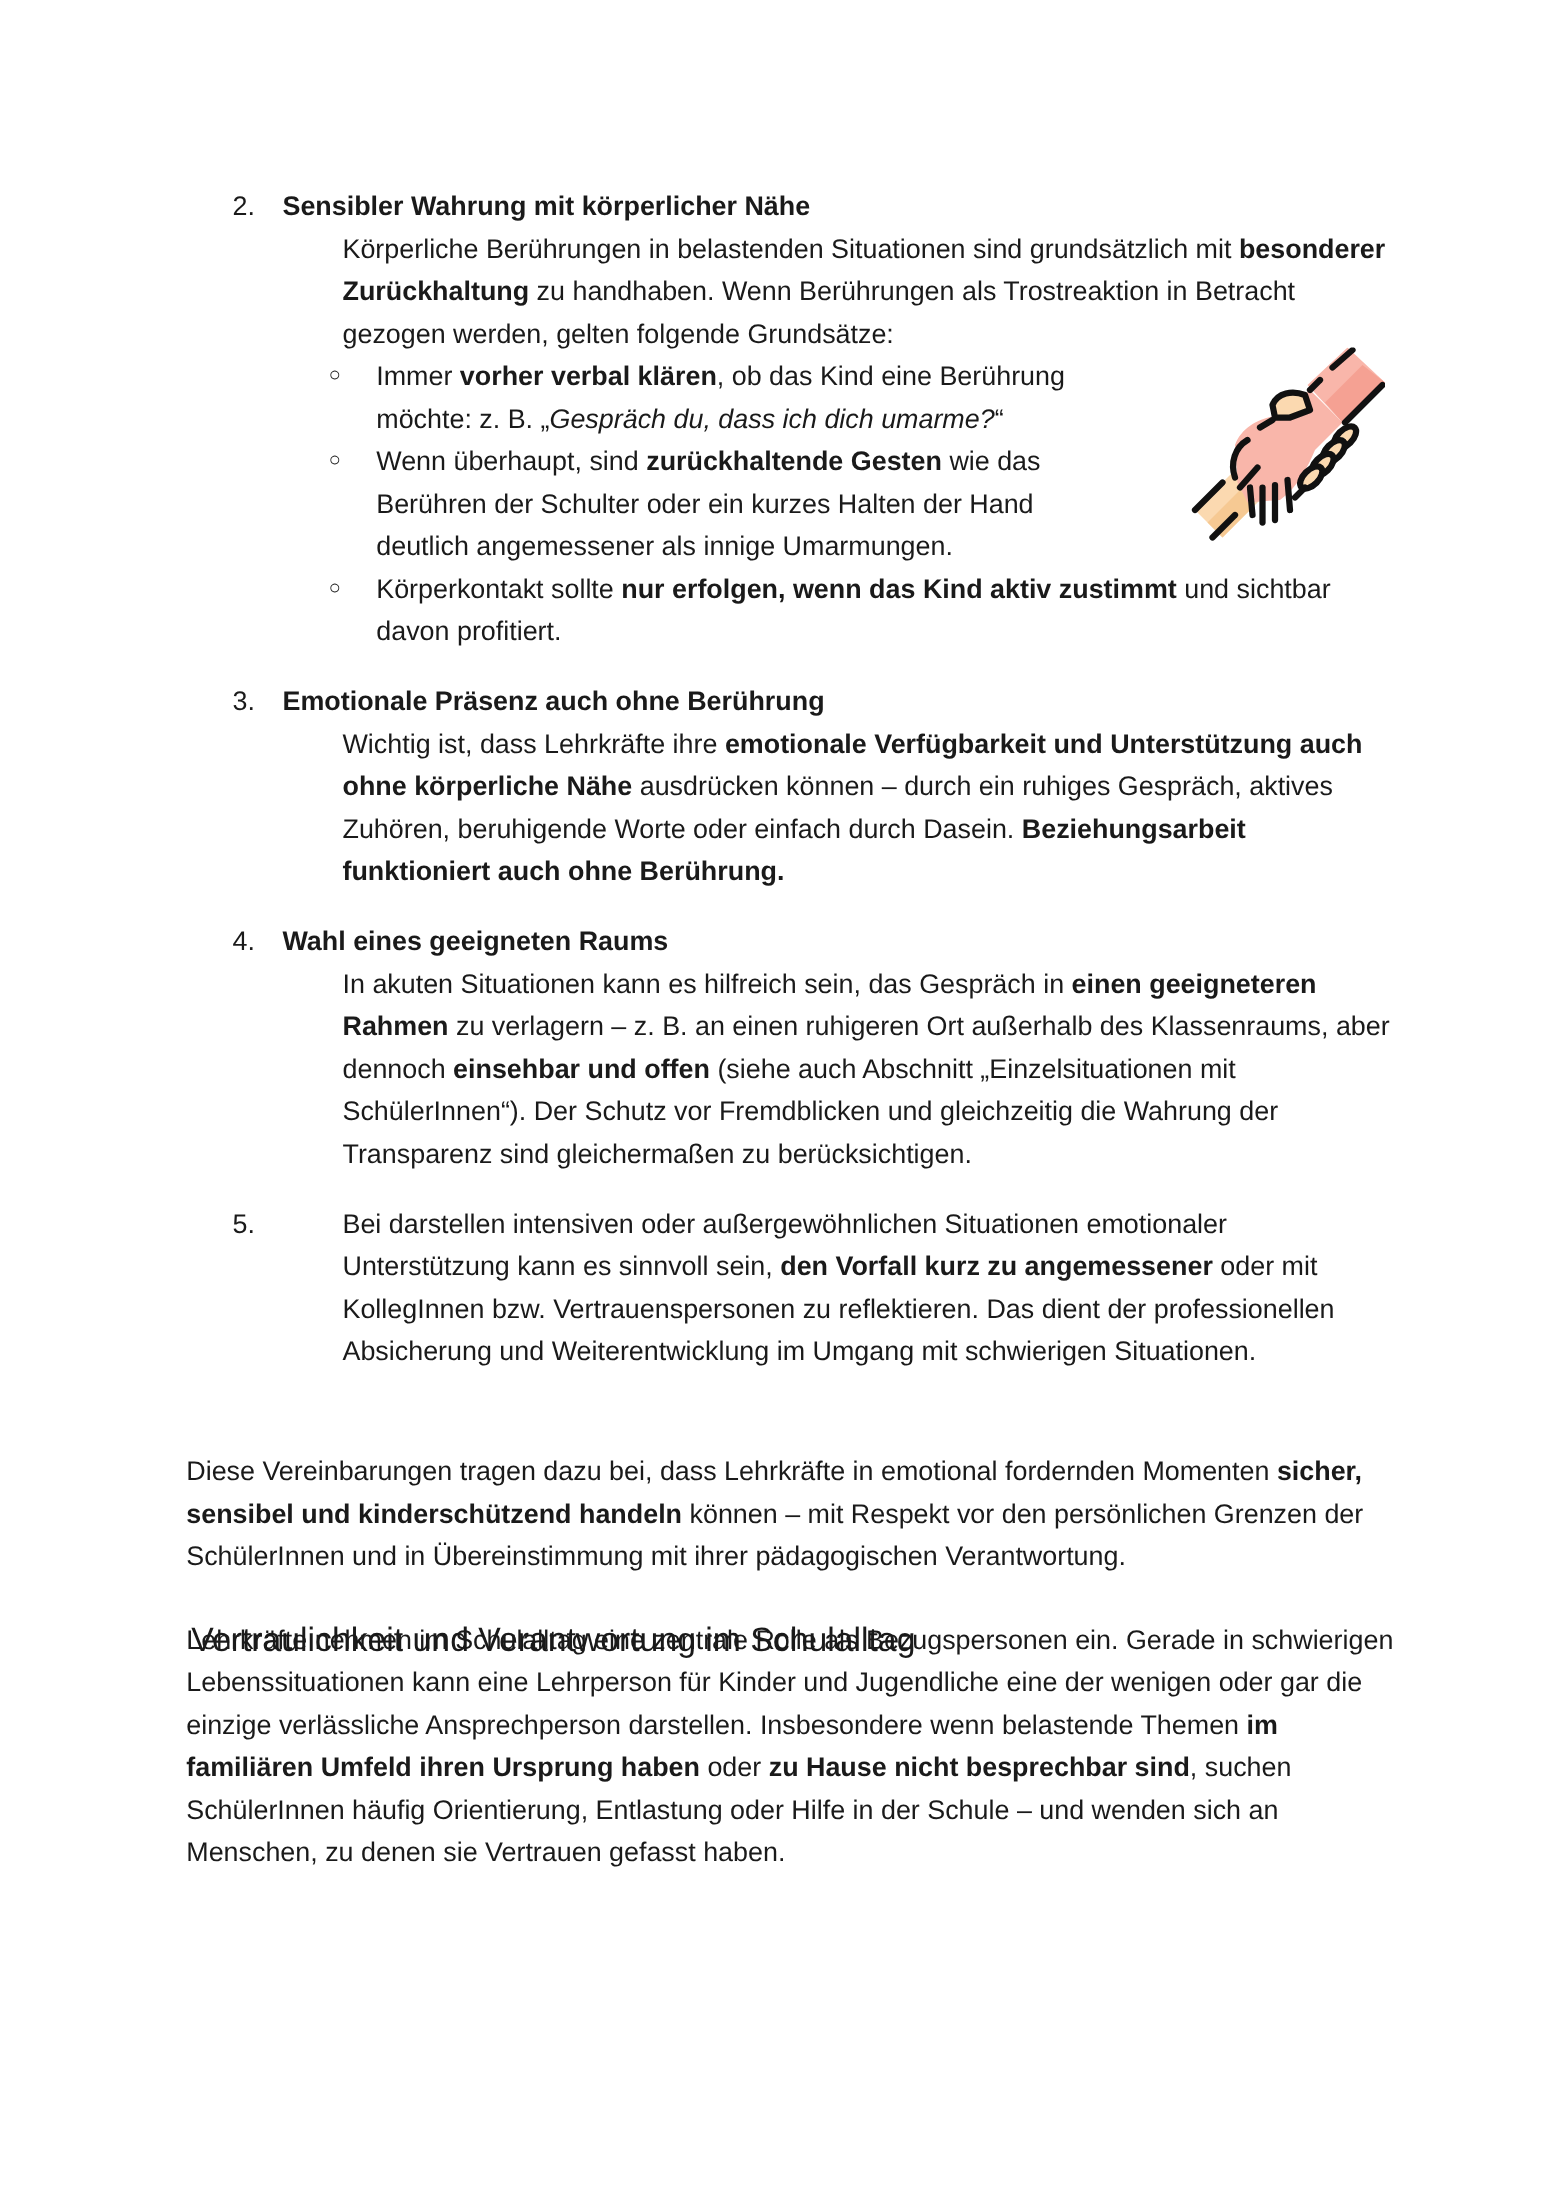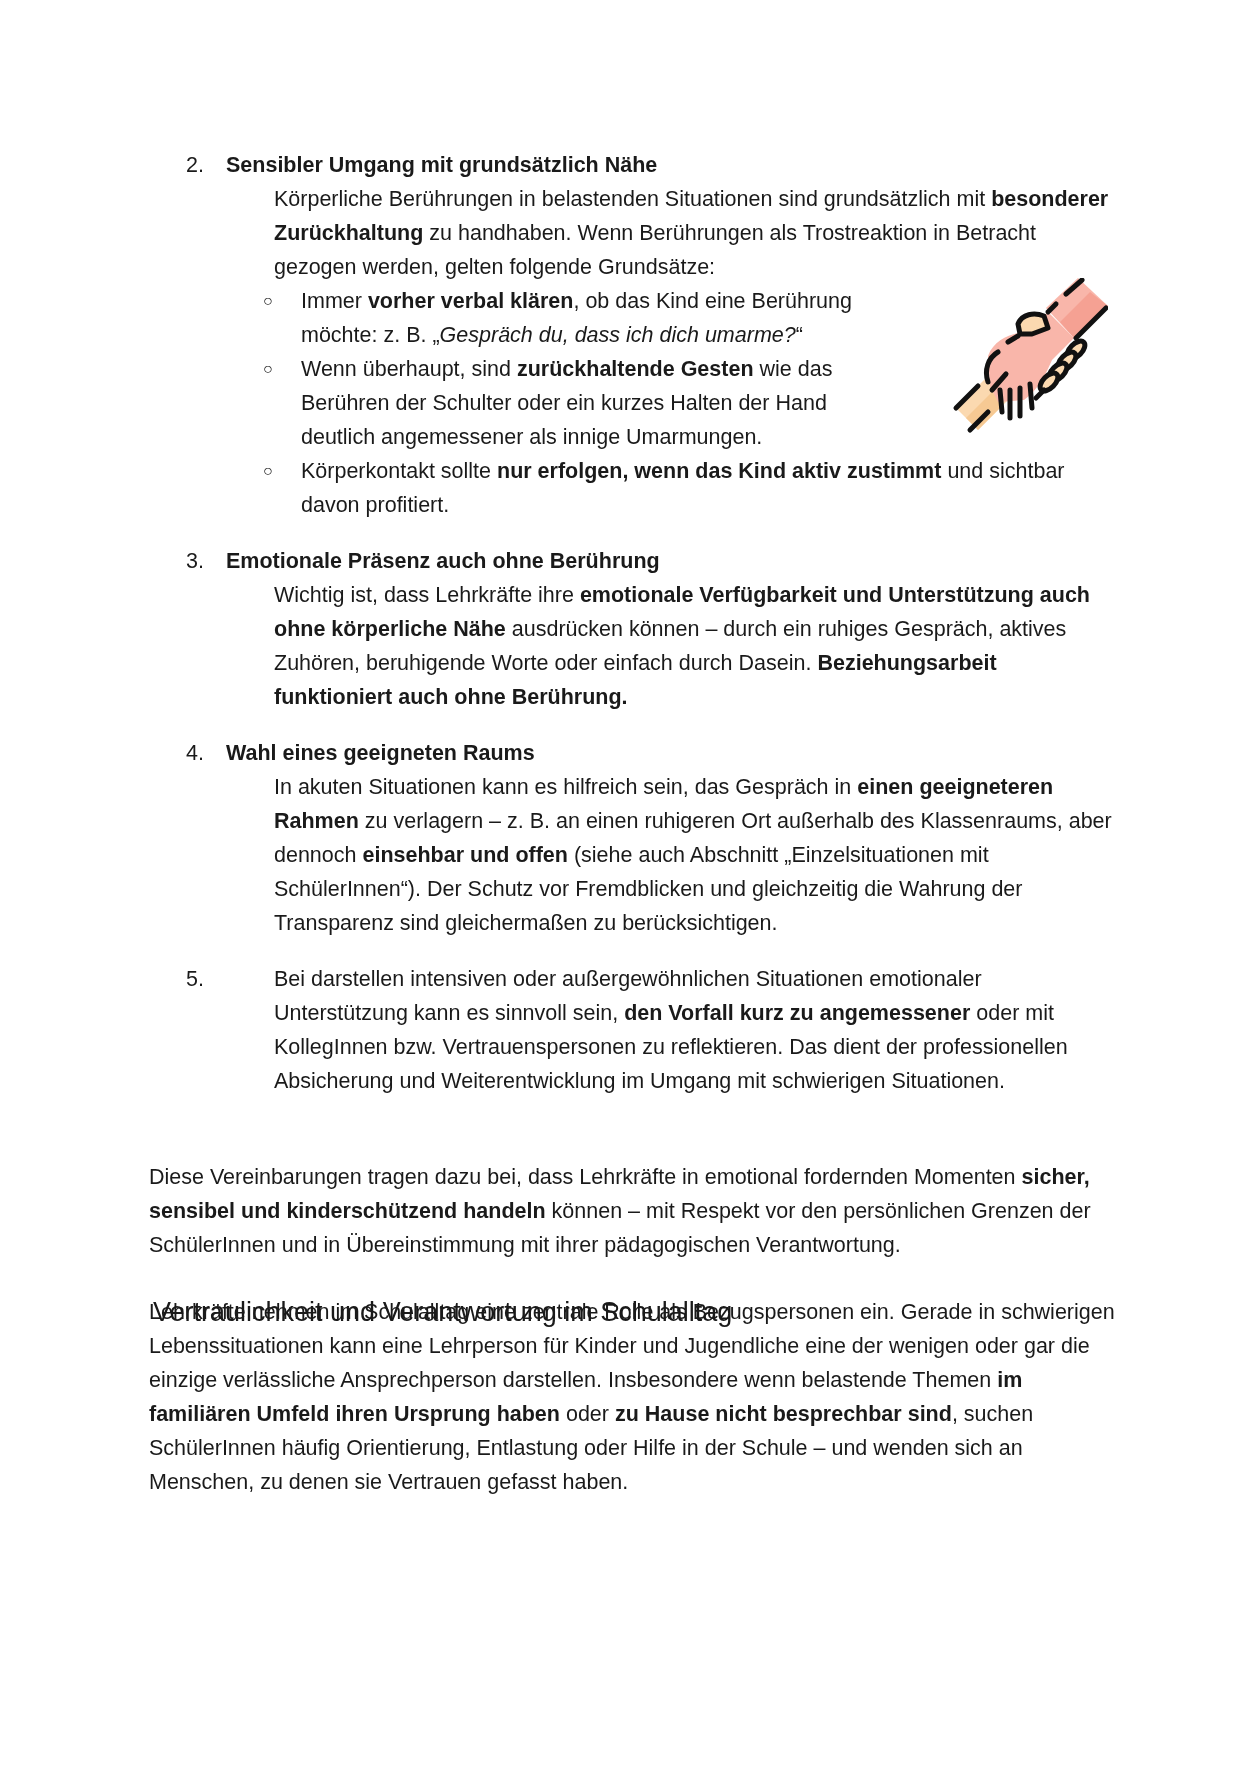--- a/index.html
+++ b/index.html
@@ -100,21 +100,21 @@
   </style>
 </head>
 <body>
 
 <div class="page">
 
   <ol class="items">
 
     <li>
       <span class="num">2.</span>
-      <span class="item-title">Sensibler Umgang mit grundsätzlich Nähe</span>
+      <span class="item-title">Sensibler Wahrung mit körperlicher Nähe</span>
       <span class="item-body"><span> Körperliche Berührungen in belastenden Situationen sind grundsätzlich mit </span><b>besonderer Zurückhaltung</b><span> zu handhaben. Wenn Berührungen als Trostreaktion in Betracht gezogen werden, gelten folgende Grundsätze:</span></span>
       <ul class="sub">
         <li class="narrow">
           <span class="sub-bullet">○</span>
           <span>Immer </span><b>vorher verbal klären</b><span>, ob das Kind eine Berührung möchte: z. B. „</span><i>Gespräch du, dass ich dich umarme?</i><span>“</span>
         </li>
         <li class="narrow">
           <span class="sub-bullet">○</span>
           <span>Wenn überhaupt, sind </span><b>zurückhaltende Gesten</b><span> wie das Berühren der Schulter oder ein kurzes Halten der Hand deutlich angemessener als innige Umarmungen.</span>
         </li>

